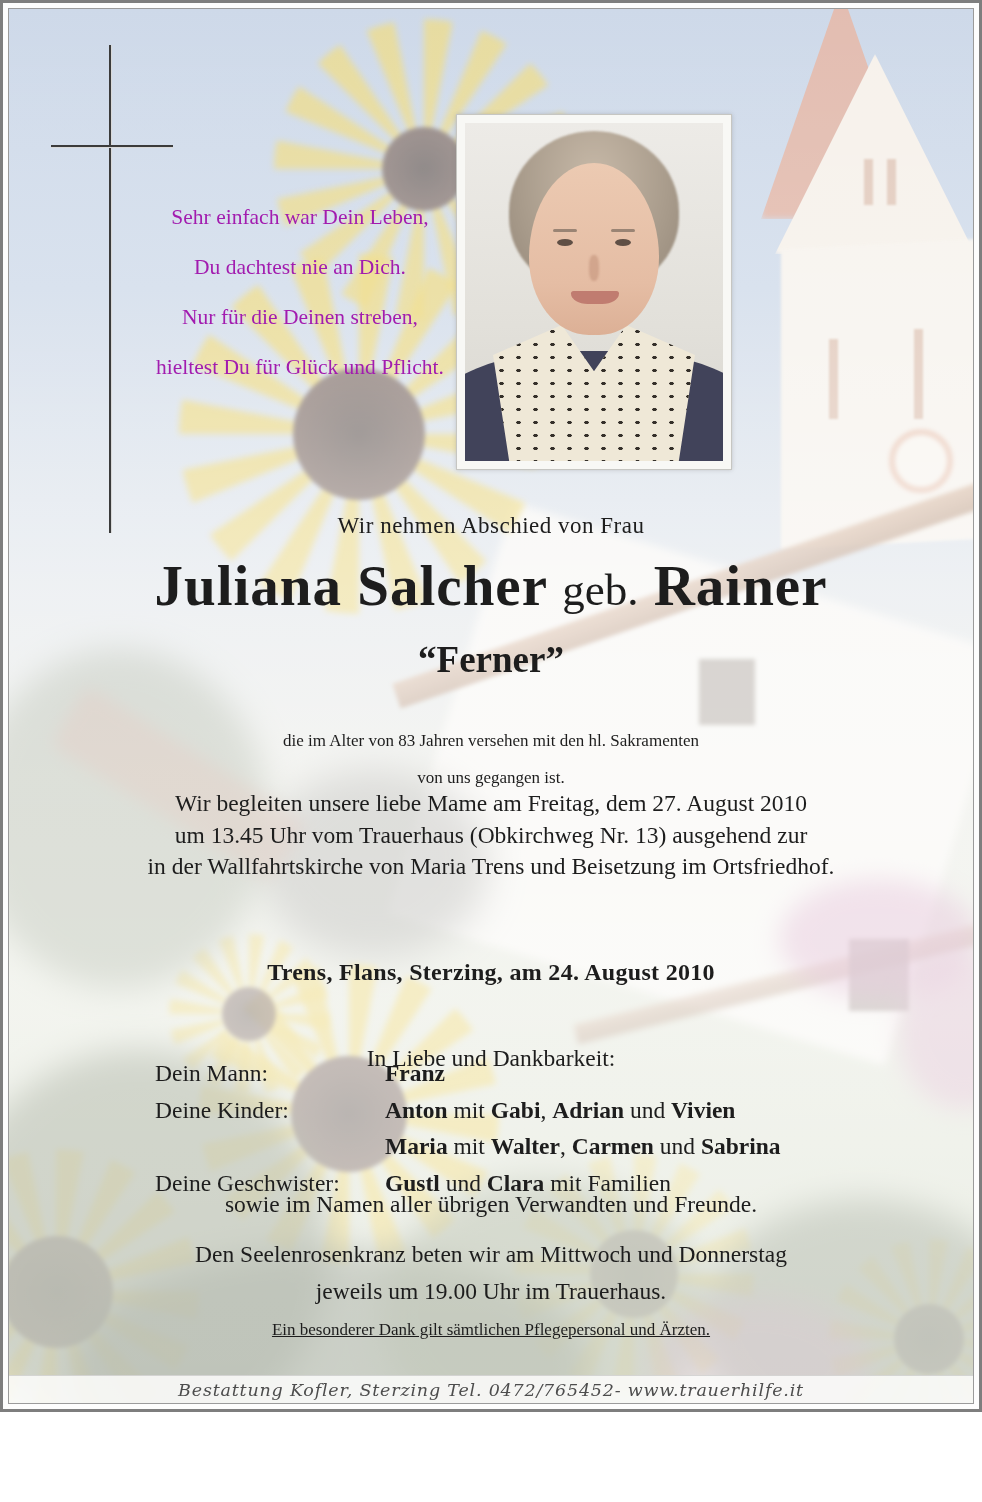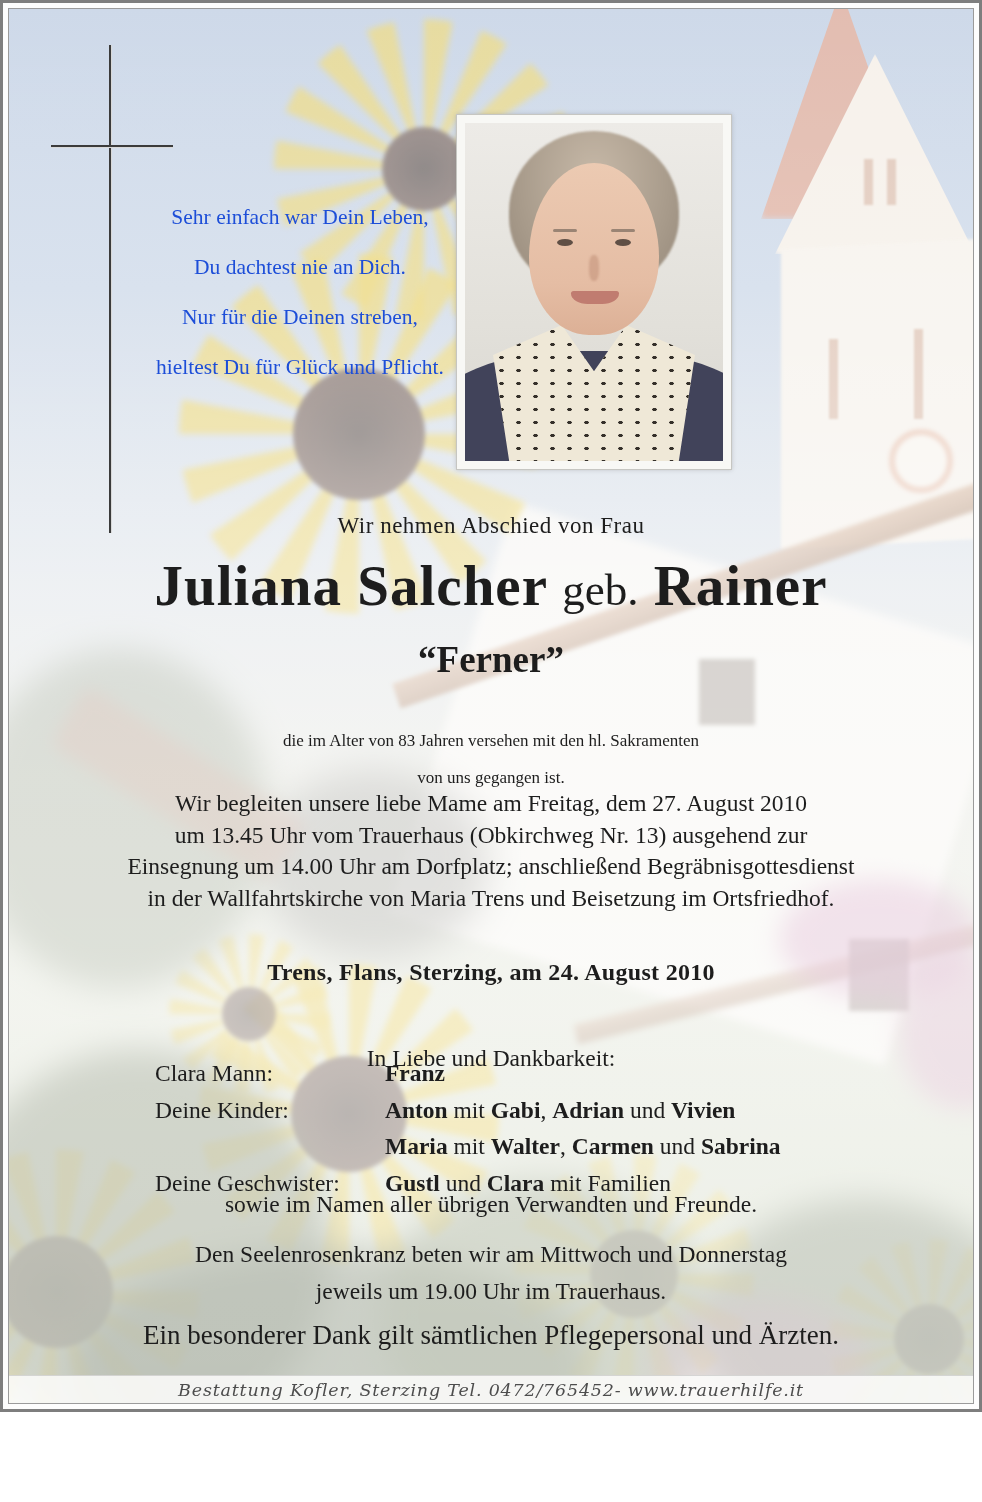--- a/index.html
+++ b/index.html
@@ -58,35 +58,35 @@
         border-radius:50% 50% 46% 46%/55% 55% 45% 45%;
         background:linear-gradient(180deg,#eccab2 0%,#e5bda4 70%,#dcb096 100%);}
   .p-brow{position:absolute;width:24px;height:3px;background:#9a8474;border-radius:2px;top:66px;}
   .p-eye{position:absolute;width:16px;height:7px;background:#5f4f45;border-radius:50%;top:76px;}
   .p-nose{position:absolute;left:60px;top:92px;width:10px;height:26px;background:rgba(190,140,115,.5);
         border-radius:40%;filter:blur(1px);}
   .p-mouth{position:absolute;left:42px;top:128px;width:48px;height:13px;background:#c07c70;
         border-radius:4px 4px 26px 26px/4px 4px 16px 16px;}
   
   .ctext{left:0;right:0;text-align:center;}
-  .poem{left:115px;top:183px;width:352px;text-align:center;font-size:21.5px;line-height:50px;color:#1d4ed8;}
+  .poem{left:115px;top:183px;width:352px;text-align:center;font-size:21.5px;line-height:50px;color:#a21caf;}
   .intro{top:504px;font-size:23px;letter-spacing:.5px;}
   .title{top:544px;font-size:57px;font-weight:bold;letter-spacing:1px;}
   .title .t-geb{font-size:45px;font-weight:normal;letter-spacing:0;}
   .nickname{top:629px;font-size:37px;font-weight:bold;}
   .passing{top:713px;font-size:17px;line-height:37px;}
   .funeral{top:779px;font-size:23.5px;line-height:31.5px;}
   .dateline{top:950px;font-size:24px;font-weight:bold;letter-spacing:.3px;}
   .gratitude{top:1036px;font-size:23.5px;}
   .family{left:146px;top:1046px;width:720px;font-size:23.5px;line-height:36.5px;
         display:grid;grid-template-columns:230px auto;}
   .family b{font-weight:bold;}
   .sowie{top:1182px;font-size:23.5px;}
   .rosary{top:1227px;font-size:23.5px;line-height:37px;}
-  .thanks{top:1311px;font-size:27px;}
+  .thanks{top:1311px;font-size:17px;text-decoration:underline;}
   .footer-band{left:0;right:0;top:1366px;height:32px;background:rgba(253,253,251,.85);
         border-top:1px solid rgba(170,170,170,.45);}
   .footer-text{left:0;right:0;top:1371px;text-align:center;font-size:17.5px;font-style:italic;
         color:#4d4d4d;letter-spacing:.8px;font-family:"DejaVu Serif",serif;}
 </style>
 </head>
 <body>
 
 <div class="card">
   <div class="card-inner">
@@ -187,29 +187,28 @@
     <div class="abs ctext nickname">“Ferner”</div>
 
     <div class="abs ctext passing">
       <div>die im Alter von 83 Jahren versehen mit den hl. Sakramenten</div>
       <div>von uns gegangen ist.</div>
     </div>
 
     <div class="abs ctext funeral">
       <div>Wir begleiten unsere liebe Mame am Freitag, dem 27. August 2010</div>
       <div>um 13.45 Uhr vom Trauerhaus (Obkirchweg Nr. 13) ausgehend zur</div>
-      <div>Einsegnung um 14.00 Uhr am Dorfplatz; anschließend Begräbnisgottesdienst</div>
       <div>in der Wallfahrtskirche von Maria Trens und Beisetzung im Ortsfriedhof.</div>
     </div>
 
     <div class="abs ctext dateline">Trens, Flans, Sterzing, am 24. August 2010</div>
     <div class="abs ctext gratitude">In Liebe und Dankbarkeit:</div>
 
     <div class="abs family">
-      <div>Clara Mann:</div>
+      <div>Dein Mann:</div>
       <div><b>Franz</b></div>
 
       <div>Deine Kinder:</div>
       <div><b>Anton</b><span> mit </span><b>Gabi</b><span>, </span><b>Adrian</b><span> und </span><b>Vivien</b></div>
 
       <div></div>
       <div><b>Maria</b><span> mit </span><b>Walter</b><span>, </span><b>Carmen</b><span> und </span><b>Sabrina</b></div>
 
       <div>Deine Geschwister:</div>
       <div><b>Gustl</b><span> und </span><b>Clara</b><span> mit Familien</span></div>

